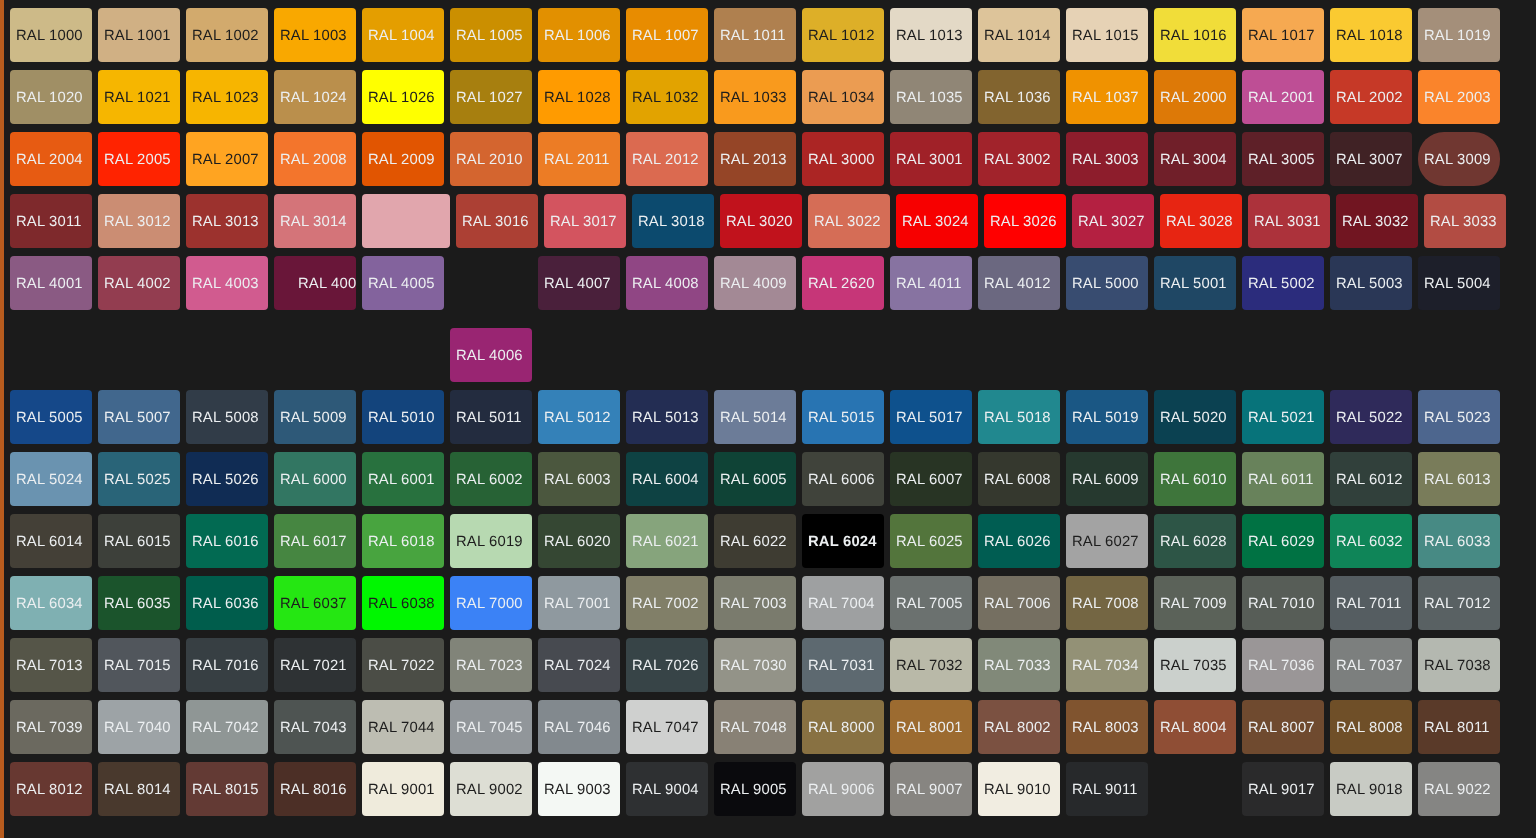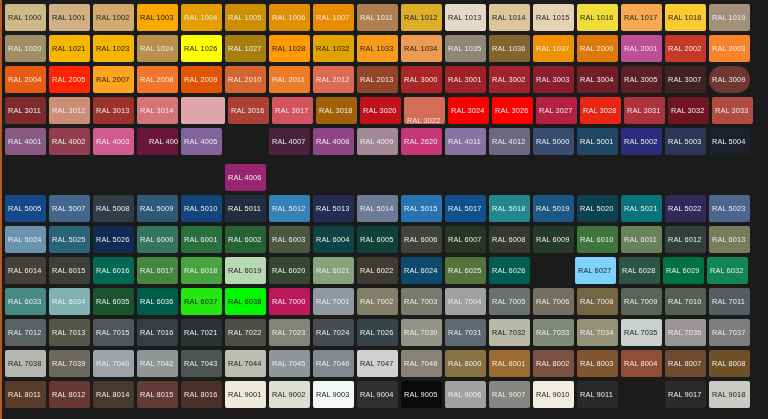--- a/index.html
+++ b/index.html
@@ -220,27 +220,27 @@
       </div>
       <div class="swatch light" title="RAL 3015" style="background: rgb(225, 166, 173); padding-left: 44px;">
         <span class="swatch-label">RAL 3015</span>
       </div>
       <div class="swatch dark" title="RAL 3016" style="background: rgb(172, 64, 52);">
         <span class="swatch-label">RAL 3016</span>
       </div>
       <div class="swatch dark" title="RAL 3017" style="background: rgb(211, 84, 95);">
         <span class="swatch-label">RAL 3017</span>
       </div>
-      <div class="swatch dark" title="RAL 3018" style="background: #a16207;">
+      <div class="swatch dark" title="RAL 3018" style="background: #0c4a6e;">
         <span class="swatch-label">RAL 3018</span>
       </div>
       <div class="swatch dark" title="RAL 3020" style="background: rgb(193, 18, 28);">
         <span class="swatch-label">RAL 3020</span>
       </div>
-      <div class="swatch dark" title="RAL 3022" style="background: rgb(213, 109, 86); align-items: flex-end;">
+      <div class="swatch dark" title="RAL 3022" style="background: rgb(213, 109, 86);">
         <span class="swatch-label">RAL 3022</span>
       </div>
       <div class="swatch dark" title="RAL 3024" style="background: rgb(247, 0, 0);">
         <span class="swatch-label">RAL 3024</span>
       </div>
       <div class="swatch dark" title="RAL 3026" style="background: rgb(255, 0, 0);">
         <span class="swatch-label">RAL 3026</span>
       </div>
       <div class="swatch dark" title="RAL 3027" style="background: rgb(180, 32, 65);">
         <span class="swatch-label">RAL 3027</span>
@@ -430,30 +430,30 @@
       </div>
       <div class="swatch dark" title="RAL 6020" style="background: rgb(53, 71, 51);">
         <span class="swatch-label">RAL 6020</span>
       </div>
       <div class="swatch dark" title="RAL 6021" style="background: rgb(134, 164, 124);">
         <span class="swatch-label">RAL 6021</span>
       </div>
       <div class="swatch dark" title="RAL 6022" style="background: rgb(62, 60, 50);">
         <span class="swatch-label">RAL 6022</span>
       </div>
-      <div class="swatch dark" title="RAL 6024" style="background: #0c4a6e;">
+      <div class="swatch dark" title="RAL 6024" style="background: #000000; font-weight: bold;">
         <span class="swatch-label">RAL 6024</span>
       </div>
       <div class="swatch dark" title="RAL 6025" style="background: rgb(83, 117, 60);">
         <span class="swatch-label">RAL 6025</span>
       </div>
       <div class="swatch dark" title="RAL 6026" style="background: rgb(0, 93, 82);">
         <span class="swatch-label">RAL 6026</span>
       </div>
-      <div class="swatch light" title="RAL 6027" style="background: #7dd3fc; margin-left: 42px;">
+      <div class="swatch light" title="RAL 6027" style="background: #a3a3a3;">
         <span class="swatch-label">RAL 6027</span>
       </div>
       <div class="swatch dark" title="RAL 6028" style="background: rgb(45, 85, 70);">
         <span class="swatch-label">RAL 6028</span>
       </div>
       <div class="swatch dark" title="RAL 6029" style="background: rgb(0, 114, 67);">
         <span class="swatch-label">RAL 6029</span>
       </div>
       <div class="swatch dark" title="RAL 6032" style="background: rgb(15, 133, 88);">
         <span class="swatch-label">RAL 6032</span>
@@ -469,21 +469,21 @@
       </div>
       <div class="swatch dark" title="RAL 6036" style="background: rgb(0, 93, 76);">
         <span class="swatch-label">RAL 6036</span>
       </div>
       <div class="swatch light" title="RAL 6037" style="background: rgb(37, 231, 18);">
         <span class="swatch-label">RAL 6037</span>
       </div>
       <div class="swatch light" title="RAL 6038" style="background: rgb(0, 247, 0);">
         <span class="swatch-label">RAL 6038</span>
       </div>
-      <div class="swatch dark" title="RAL 7000" style="background: #be185d;">
+      <div class="swatch dark" title="RAL 7000" style="background: #3b82f6;">
         <span class="swatch-label">RAL 7000</span>
       </div>
       <div class="swatch dark" title="RAL 7001" style="background: rgb(143, 153, 159);">
         <span class="swatch-label">RAL 7001</span>
       </div>
       <div class="swatch dark" title="RAL 7002" style="background: rgb(129, 127, 104);">
         <span class="swatch-label">RAL 7002</span>
       </div>
       <div class="swatch dark" title="RAL 7003" style="background: rgb(122, 123, 109);">
         <span class="swatch-label">RAL 7003</span>

